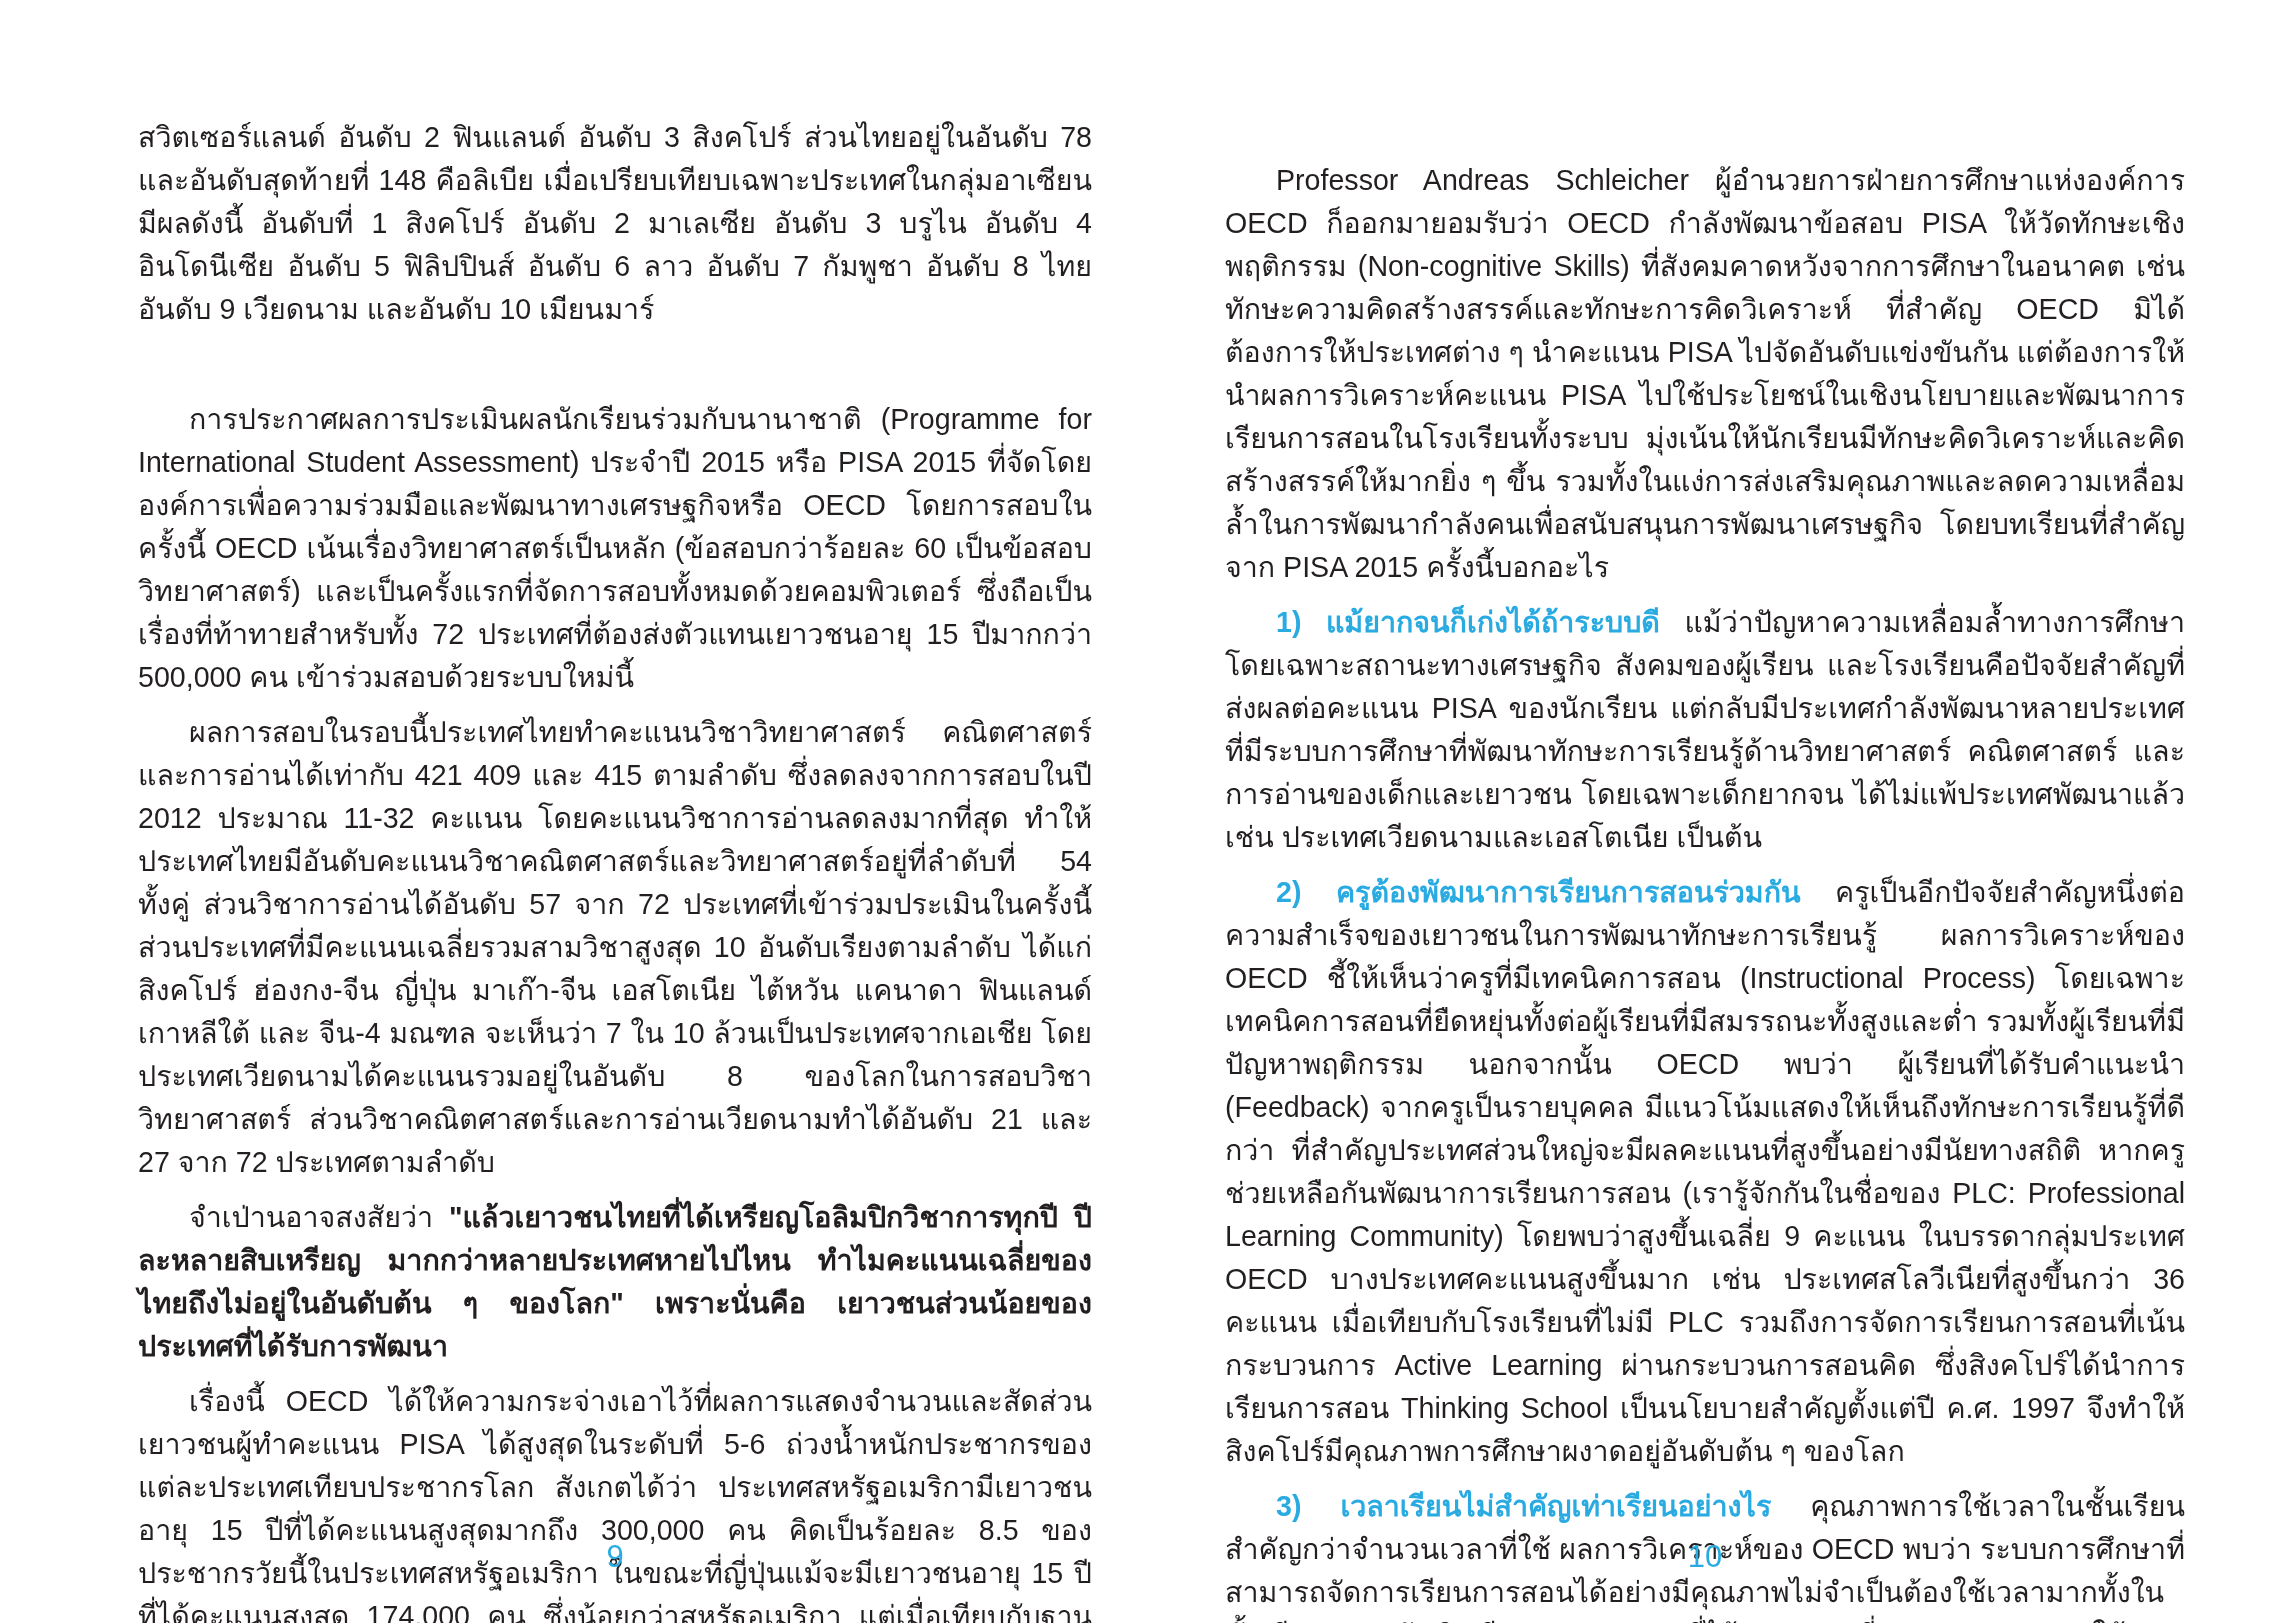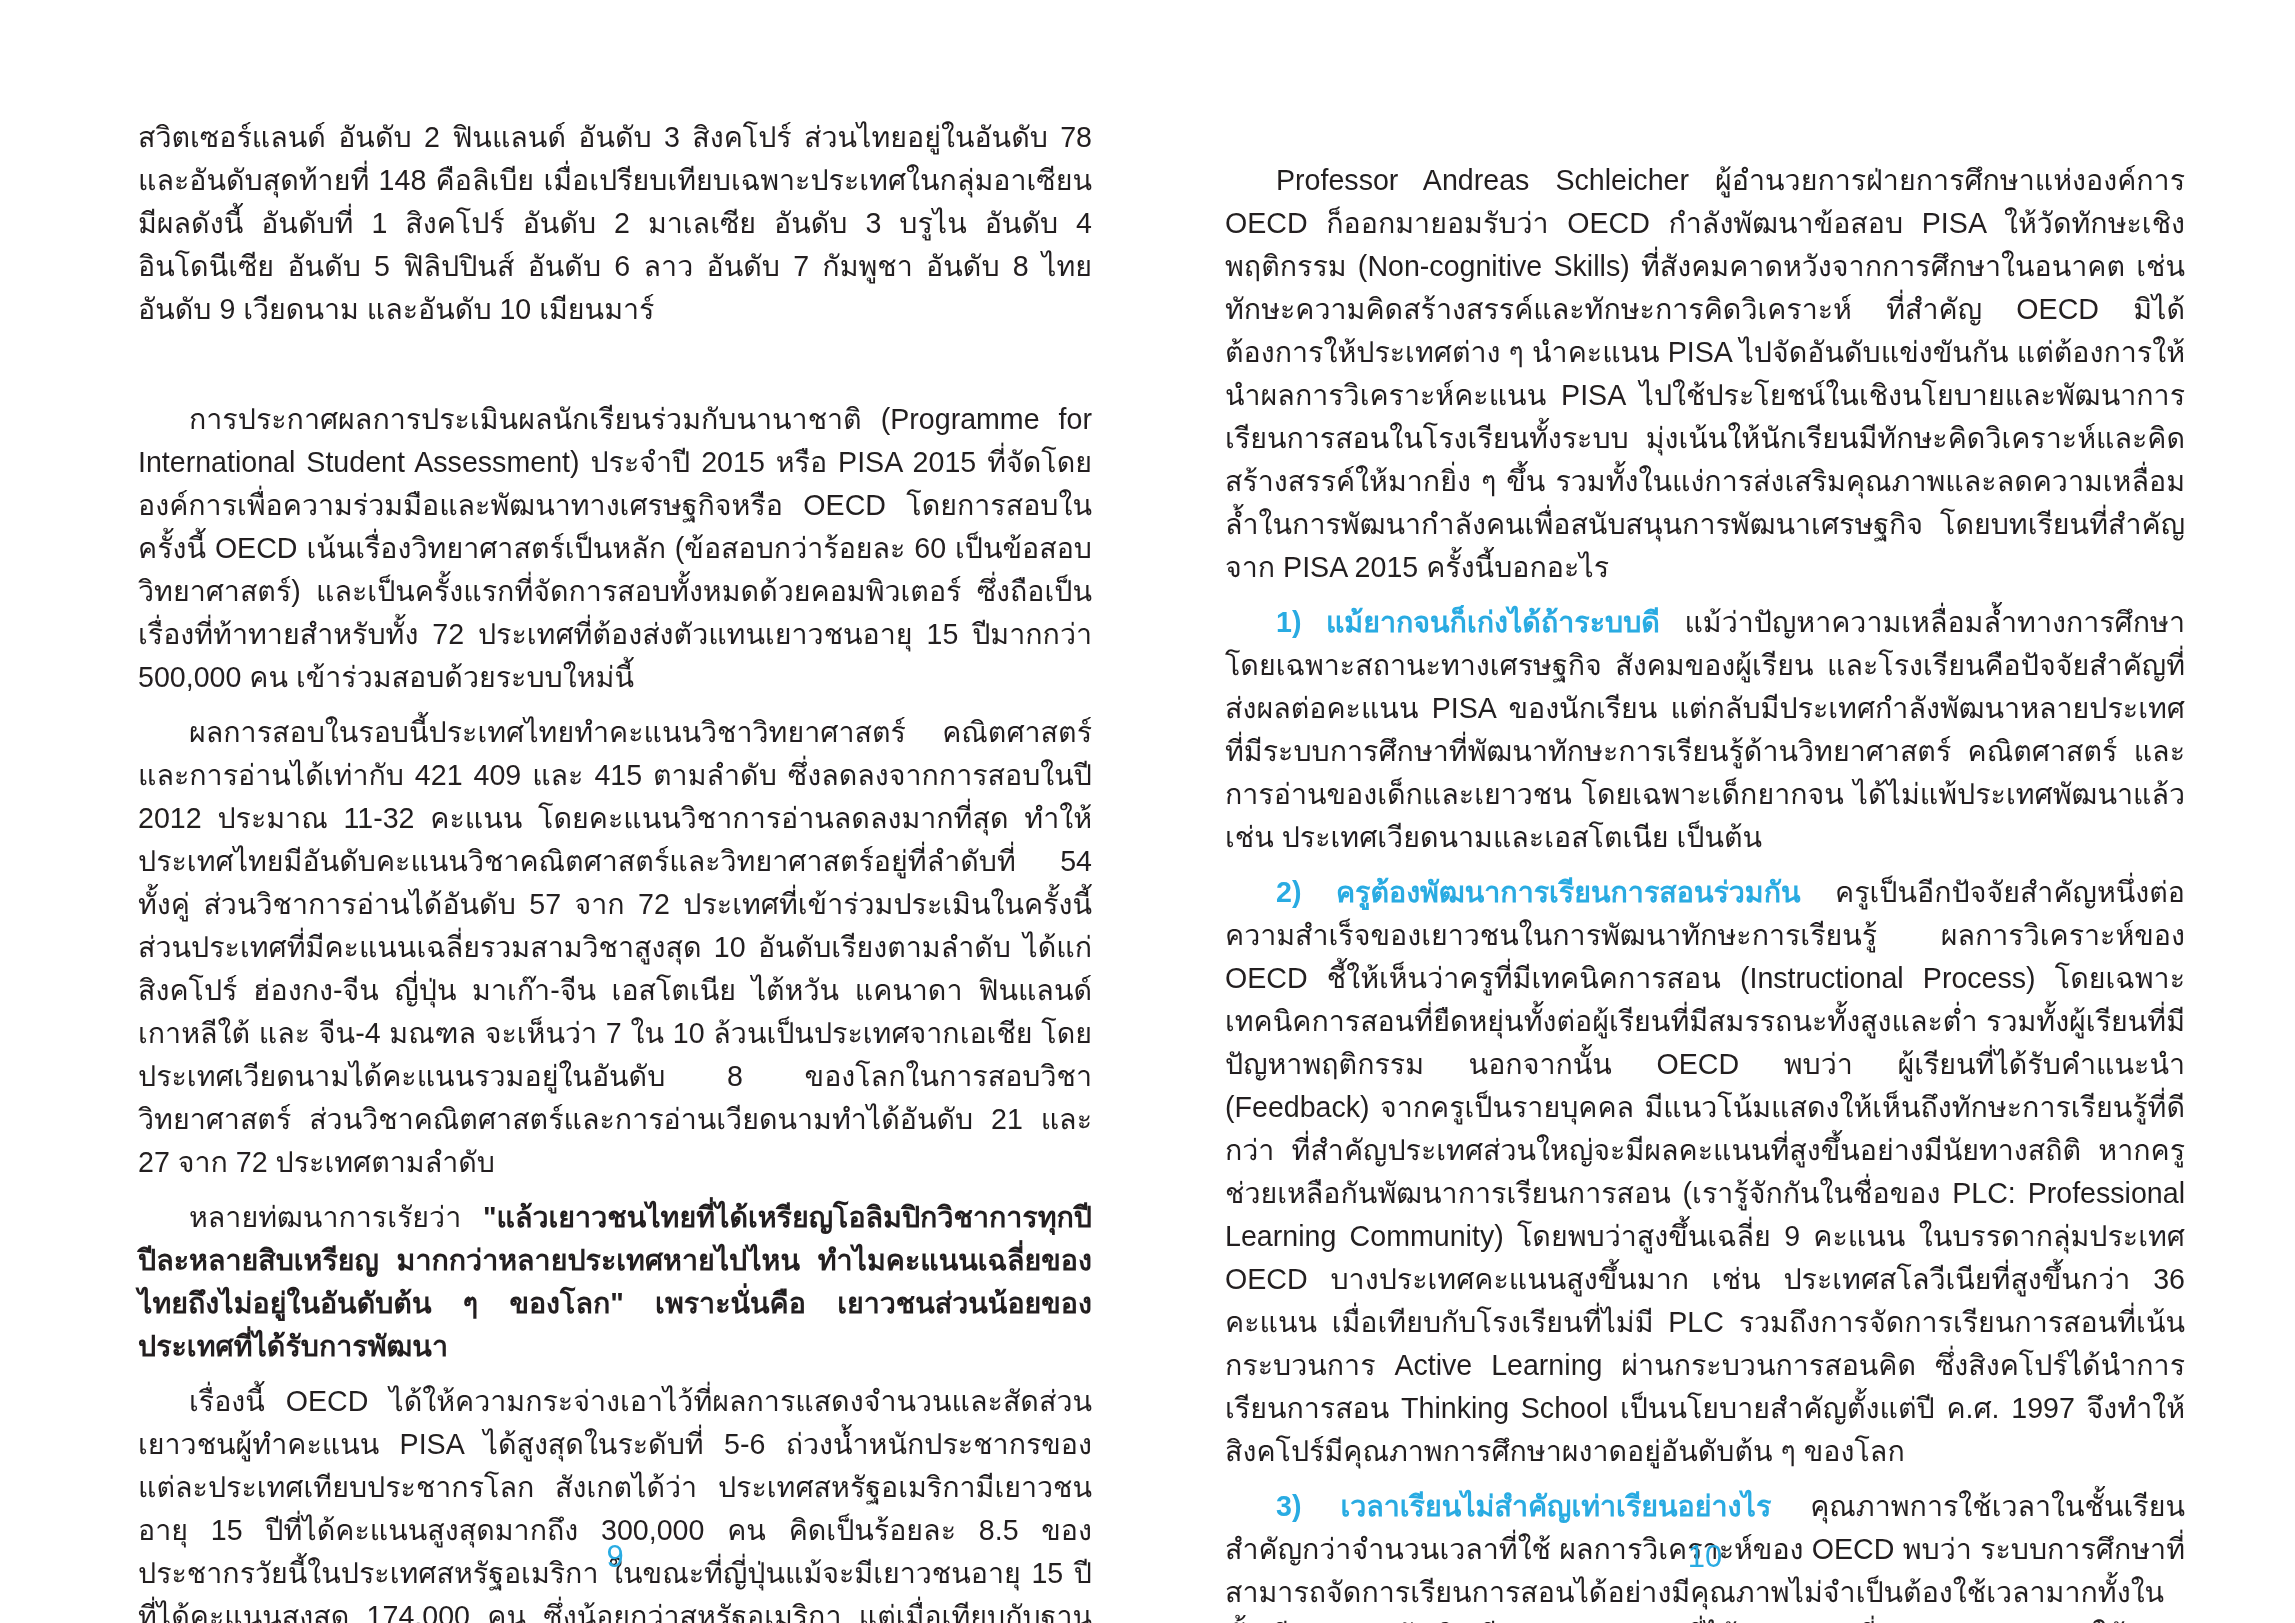--- a/index.html
+++ b/index.html
@@ -58,21 +58,21 @@
 <body>
 
 <div class="spread">
 
   <div class="page left">
     <div class="page-text">
         <p class="body"><span class="seg-normal">สวิตเซอร์แลนด์ อันดับ 2 ฟินแลนด์ อันดับ 3 สิงคโปร์ ส่วนไทยอยู่ในอันดับ 78 และอันดับสุดท้ายที่ 148 คือลิเบีย  เมื่อเปรียบเทียบเฉพาะประเทศในกลุ่มอาเซียนมีผลดังนี้ อันดับที่ 1 สิงคโปร์ อันดับ 2 มาเลเซีย อันดับ 3 บรูไน อันดับ 4 อินโดนีเซีย อันดับ 5 ฟิลิปปินส์ อันดับ 6 ลาว อันดับ 7 กัมพูชา อันดับ 8 ไทย อันดับ 9 เวียดนาม และอันดับ 10 เมียนมาร์</span></p>
         <div class="spacer"></div>
         <p class="body indent"><span class="seg-normal">การประกาศผลการประเมินผลนักเรียนร่วมกับนานาชาติ (Programme for International Student Assessment) ประจำปี 2015 หรือ PISA 2015 ที่จัดโดยองค์การเพื่อความร่วมมือและพัฒนาทางเศรษฐกิจหรือ OECD โดยการสอบในครั้งนี้ OECD เน้นเรื่องวิทยาศาสตร์เป็นหลัก (ข้อสอบกว่าร้อยละ 60 เป็นข้อสอบวิทยาศาสตร์) และเป็นครั้งแรกที่จัดการสอบทั้งหมดด้วยคอมพิวเตอร์ ซึ่งถือเป็นเรื่องที่ท้าทายสำหรับทั้ง 72 ประเทศที่ต้องส่งตัวแทนเยาวชนอายุ 15 ปีมากกว่า 500,000 คน เข้าร่วมสอบด้วยระบบใหม่นี้</span></p>
         <p class="body indent"><span class="seg-normal">ผลการสอบในรอบนี้ประเทศไทยทำคะแนนวิชาวิทยาศาสตร์ คณิตศาสตร์ และการอ่านได้เท่ากับ 421 409 และ 415 ตามลำดับ ซึ่งลดลงจากการสอบในปี 2012 ประมาณ 11-32 คะแนน โดยคะแนนวิชาการอ่านลดลงมากที่สุด ทำให้ประเทศไทยมีอันดับคะแนนวิชาคณิตศาสตร์และวิทยาศาสตร์อยู่ที่ลำดับที่ 54 ทั้งคู่ ส่วนวิชาการอ่านได้อันดับ 57 จาก 72 ประเทศที่เข้าร่วมประเมินในครั้งนี้ ส่วนประเทศที่มีคะแนนเฉลี่ยรวมสามวิชาสูงสุด 10 อันดับเรียงตามลำดับ ได้แก่ สิงคโปร์ ฮ่องกง-จีน ญี่ปุ่น มาเก๊า-จีน เอสโตเนีย ไต้หวัน แคนาดา ฟินแลนด์ เกาหลีใต้ และ จีน-4 มณฑล จะเห็นว่า 7 ใน 10 ล้วนเป็นประเทศจากเอเชีย โดยประเทศเวียดนามได้คะแนนรวมอยู่ในอันดับ 8 ของโลกในการสอบวิชาวิทยาศาสตร์ ส่วนวิชาคณิตศาสตร์และการอ่านเวียดนามทำได้อันดับ 21 และ 27 จาก 72 ประเทศตามลำดับ</span></p>
-        <p class="body indent"><span class="seg-normal">หลายท่ฒนาการเรัยว่า </span><span class="seg-bold">"แล้วเยาวชนไทยที่ได้เหรียญโอลิมปิกวิชาการทุกปี ปีละหลายสิบเหรียญ มากกว่าหลายประเทศหายไปไหน ทำไมคะแนนเฉลี่ยของไทยถึงไม่อยู่ในอันดับต้น ๆ ของโลก" เพราะนั่นคือ เยาวชนส่วนน้อยของประเทศที่ได้รับการพัฒนา</span></p>
+        <p class="body indent"><span class="seg-normal">จำเป่านอาจสงสัยว่า </span><span class="seg-bold">"แล้วเยาวชนไทยที่ได้เหรียญโอลิมปิกวิชาการทุกปี ปีละหลายสิบเหรียญ มากกว่าหลายประเทศหายไปไหน ทำไมคะแนนเฉลี่ยของไทยถึงไม่อยู่ในอันดับต้น ๆ ของโลก" เพราะนั่นคือ เยาวชนส่วนน้อยของประเทศที่ได้รับการพัฒนา</span></p>
         <p class="body indent"><span class="seg-normal">เรื่องนี้ OECD ได้ให้ความกระจ่างเอาไว้ที่ผลการแสดงจำนวนและสัดส่วนเยาวชนผู้ทำคะแนน PISA ได้สูงสุดในระดับที่ 5-6 ถ่วงน้ำหนักประชากรของแต่ละประเทศเทียบประชากรโลก สังเกตได้ว่า ประเทศสหรัฐอเมริกามีเยาวชนอายุ 15 ปีที่ได้คะแนนสูงสุดมากถึง 300,000 คน คิดเป็นร้อยละ 8.5 ของประชากรวัยนี้ในประเทศสหรัฐอเมริกา  ในขณะที่ญี่ปุ่นแม้จะมีเยาวชนอายุ 15 ปีที่ได้คะแนนสูงสุด 174,000 คน ซึ่งน้อยกว่าสหรัฐอเมริกา แต่เมื่อเทียบกับฐานประชากรแล้วกลับสูงมากถึงร้อยละ 15.3 ของประชากร  ส่วนสิงคโปร์แม้จะได้คะแนนเฉลี่ยเป็นอันดับ 1 ของโลก แต่เมื่อนำเด็กเก่งจากประเทศสิงคโปร์ทั้งหมดไปเทียบสัดส่วนกับประชากรโลกแล้ว ชิ้นส่วนประเทศไทยมีจำนวนเด็กเก่งอยู่หลักพันคนเท่านั้น</span></p>
       </div>
     <div class="pageno">9</div>
   </div>
 
   <div class="page right">
     <div class="page-text">
         <div class="spacer"></div>
         <p class="body indent"><span class="seg-normal">Professor Andreas Schleicher ผู้อำนวยการฝ่ายการศึกษาแห่งองค์การ OECD ก็ออกมายอมรับว่า OECD กำลังพัฒนาข้อสอบ PISA ให้วัดทักษะเชิงพฤติกรรม (Non-cognitive Skills) ที่สังคมคาดหวังจากการศึกษาในอนาคต เช่น ทักษะความคิดสร้างสรรค์และทักษะการคิดวิเคราะห์ ที่สำคัญ OECD มิได้ต้องการให้ประเทศต่าง ๆ นำคะแนน PISA ไปจัดอันดับแข่งขันกัน แต่ต้องการให้นำผลการวิเคราะห์คะแนน PISA ไปใช้ประโยชน์ในเชิงนโยบายและพัฒนาการเรียนการสอนในโรงเรียนทั้งระบบ มุ่งเน้นให้นักเรียนมีทักษะคิดวิเคราะห์และคิดสร้างสรรค์ให้มากยิ่ง ๆ ขึ้น รวมทั้งในแง่การส่งเสริมคุณภาพและลดความเหลื่อมล้ำในการพัฒนากำลังคนเพื่อสนับสนุนการพัฒนาเศรษฐกิจ โดยบทเรียนที่สำคัญจาก PISA 2015 ครั้งนี้บอกอะไร</span></p>
         <p class="body indent"><span class="seg-accent">1) แม้ยากจนก็เก่งได้ถ้าระบบดี</span><span class="seg-normal"> แม้ว่าปัญหาความเหลื่อมล้ำทางการศึกษาโดยเฉพาะสถานะทางเศรษฐกิจ สังคมของผู้เรียน และโรงเรียนคือปัจจัยสำคัญที่ส่งผลต่อคะแนน PISA ของนักเรียน แต่กลับมีประเทศกำลังพัฒนาหลายประเทศที่มีระบบการศึกษาที่พัฒนาทักษะการเรียนรู้ด้านวิทยาศาสตร์ คณิตศาสตร์ และการอ่านของเด็กและเยาวชน โดยเฉพาะเด็กยากจน ได้ไม่แพ้ประเทศพัฒนาแล้ว เช่น ประเทศเวียดนามและเอสโตเนีย เป็นต้น</span></p>

